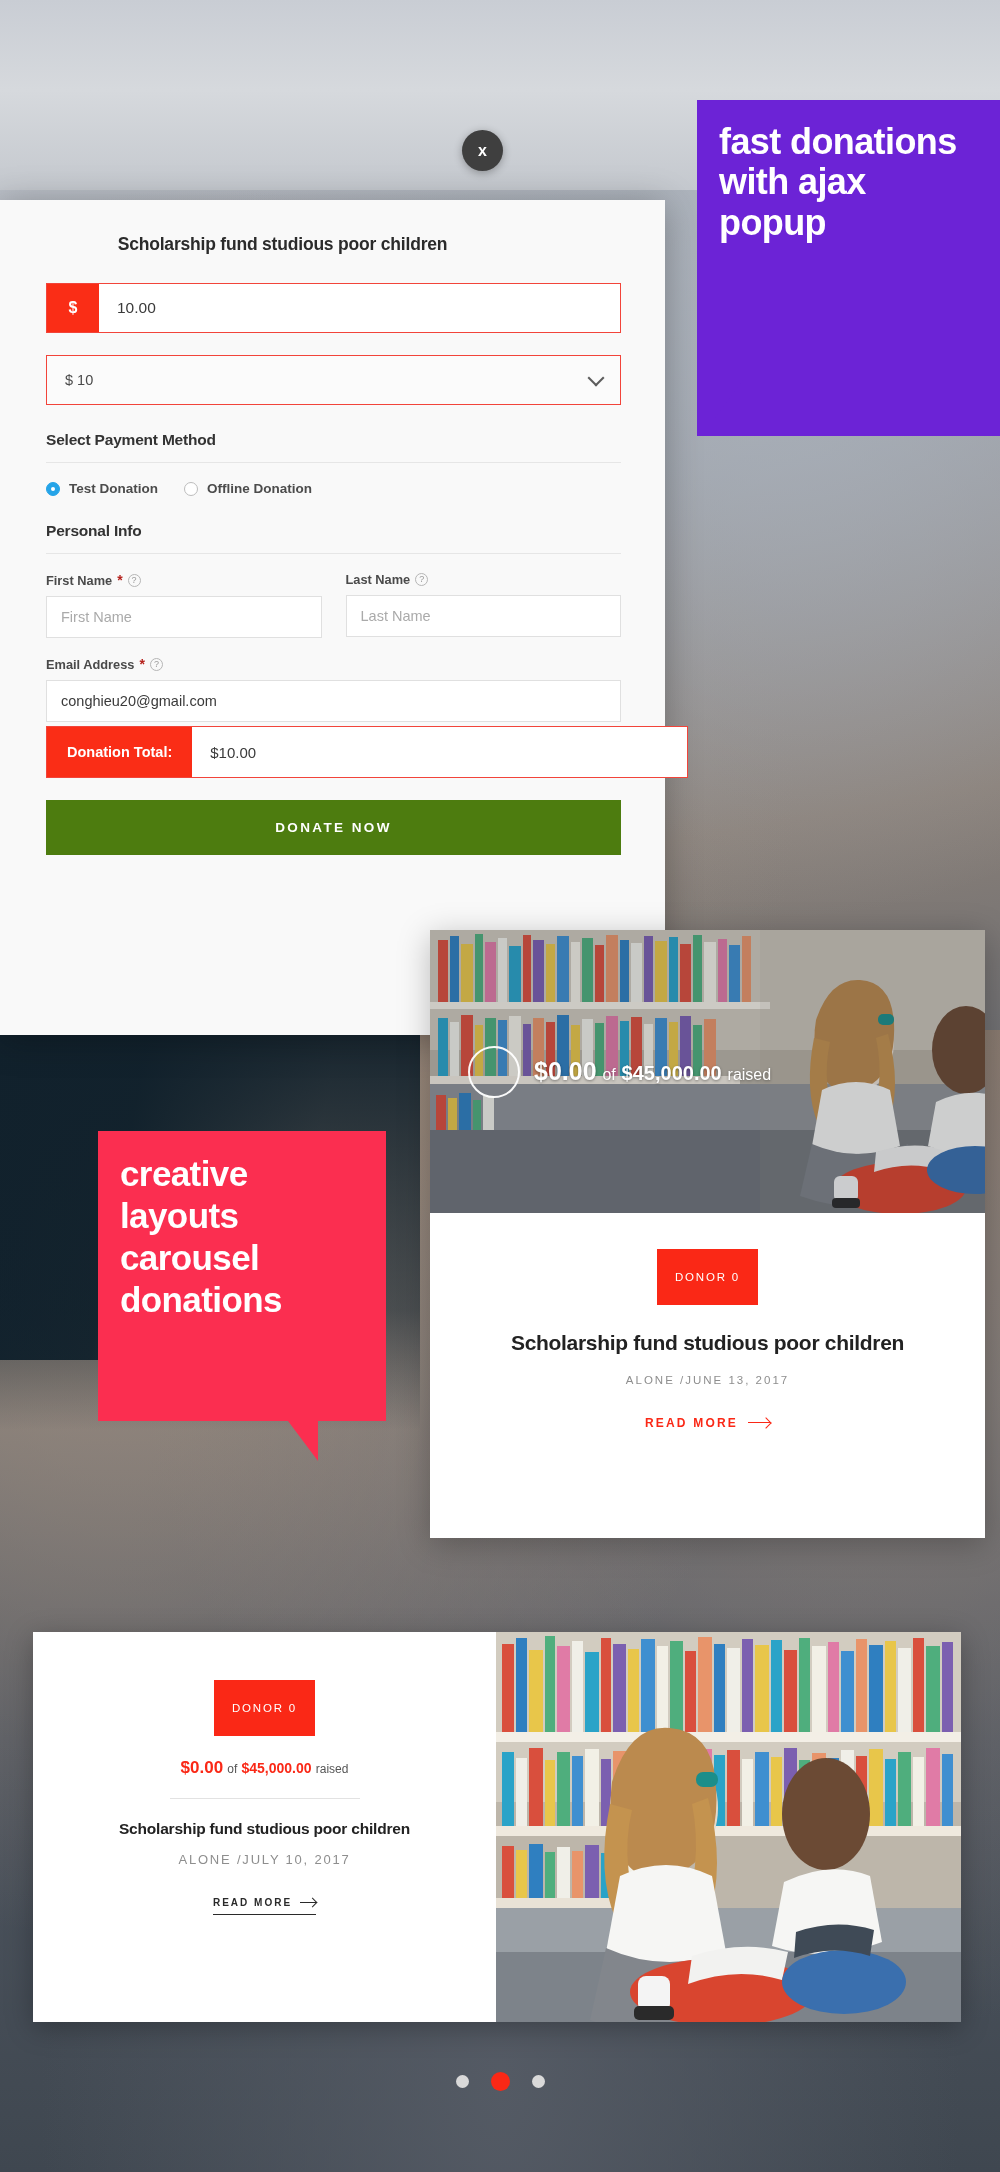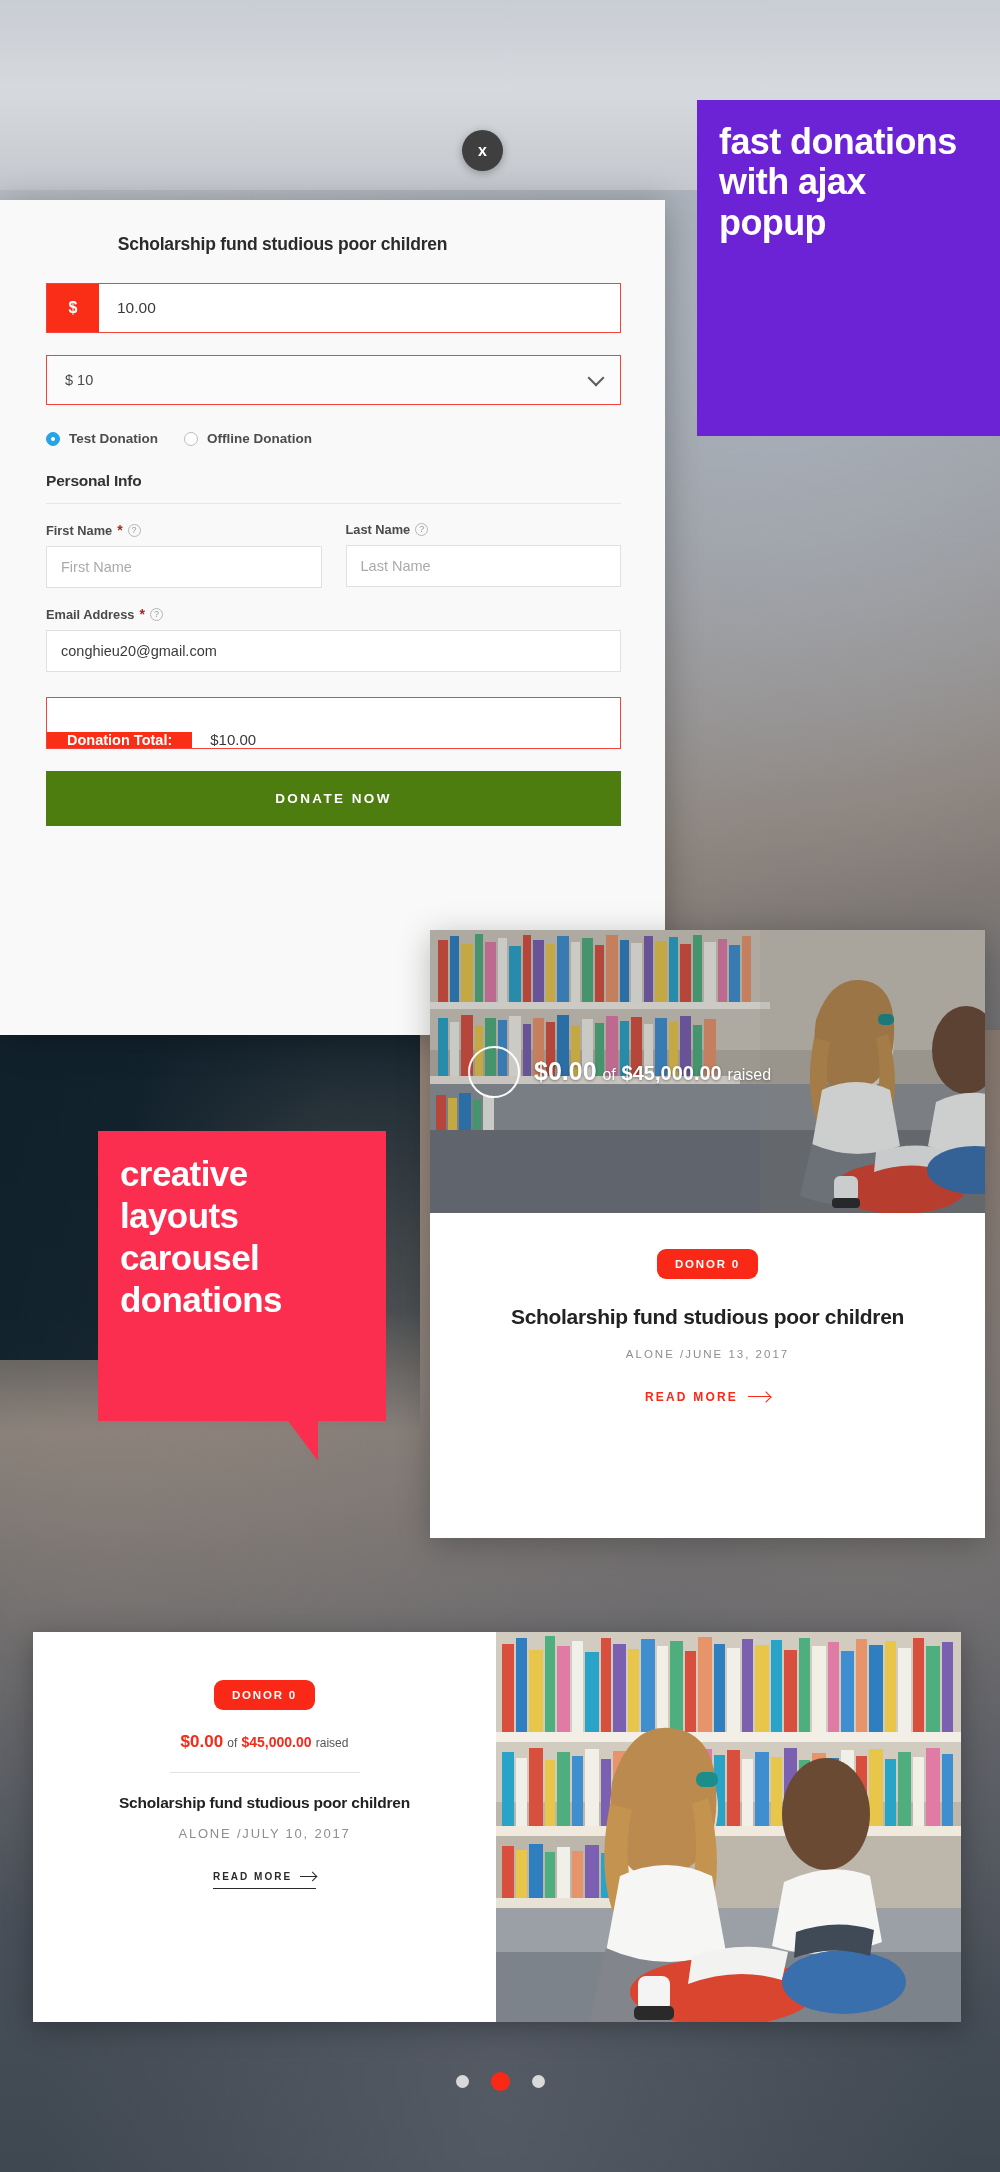--- a/index.html
+++ b/index.html
@@ -121,22 +121,22 @@
     display: inline-block; font-weight: normal;
   }
   .inp {
     width: 100%; height: 42px; background: #fff; border: 1px solid #e0e0e0;
     padding: 0 14px; font-size: 14.5px; color: #3a3a3a; outline: none;
     font-family: "Liberation Sans", sans-serif;
   }
   .inp::placeholder { color: #aaa; }
 
   .total-row {
-    display: flex; width: 575px; height: 52px; margin-top: 25px;
-    border: 1px solid #f2443a; background: #fff; align-items: flex-end;
+    display: flex; width: 642px; height: 52px; margin-top: 4px;
+    border: 1px solid #f2443a; background: #fff;
   }
   .total-lbl {
     background: #fa2d16; color: #fff; font-size: 14.5px; font-weight: bold;
     display: flex; align-items: center; padding: 0 20px; white-space: nowrap;
   }
   .total-val {
     flex: 1; display: flex; align-items: center; padding-left: 18px;
     font-size: 15px; color: #3a3a3a;
   }
 
@@ -208,23 +208,22 @@
     border: 2px solid rgba(255,255,255,0.95); flex: none;
   }
   .goal-text { color: #fff; font-size: 21px; text-shadow: 0 1px 3px rgba(0,0,0,0.4); }
   .goal-text b { font-size: 25px; font-weight: bold; }
   .goal-text .of { font-size: 16px; }
   .goal-text .amt2 { font-size: 20px; font-weight: bold; }
 
   .don-body { padding: 36px 40px 0; text-align: center; }
   .donor-badge {
     display: inline-block; background: #fa2816; color: #fff;
-    font-size: 11.5px; font-weight: bold; letter-spacing: 1.8px;
-    padding: 9px 18px;
-    border-radius: 9px;
+    font-size: 11.5px; font-weight: normal; letter-spacing: 1.8px;
+    padding: 22px 18px;
   }
   .don-title {
     font-size: 21px; font-weight: bold; color: #222; line-height: 1.32;
     margin-top: 24px; letter-spacing: -0.3px;
   }
   .don-meta {
     font-size: 11.5px; color: #8e8e8e; letter-spacing: 2px;
     margin-top: 17px; font-weight: normal;
   }
   .read-more {
@@ -308,20 +307,21 @@
       <div class="amount-row">
         <div class="amount-sym">$</div>
         <input class="amount-val" type="text" value="10.00" style="">
       </div>
 
       <div class="level-select">
         <span>$ 10</span>
         <span class="chev"></span>
       </div>
 
+      <div class="sec-head">Select Payment Method</div>
 
       <div class="gateways">
         <label class="gw">
           <span class="radio on"></span>
           <span class="gw-label">Test Donation</span>
         </label>
         <label class="gw">
           <span class="radio"></span>
           <span class="gw-label">Offline Donation</span>
         </label>

